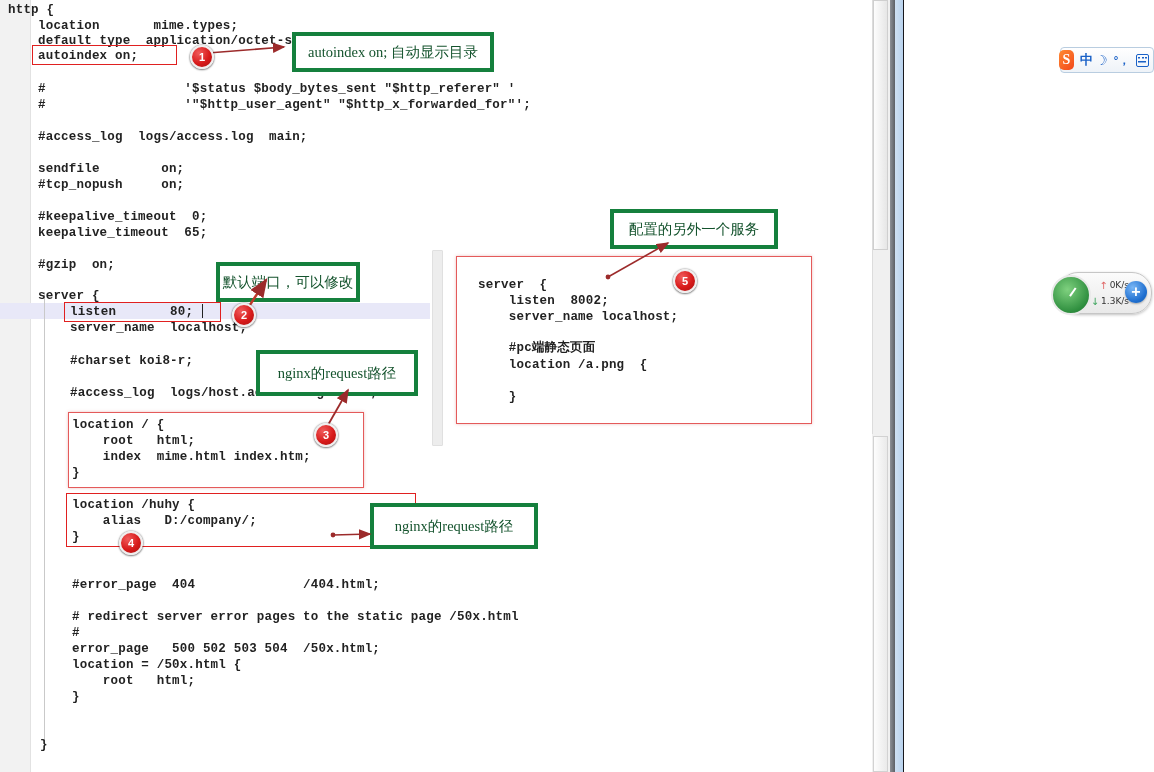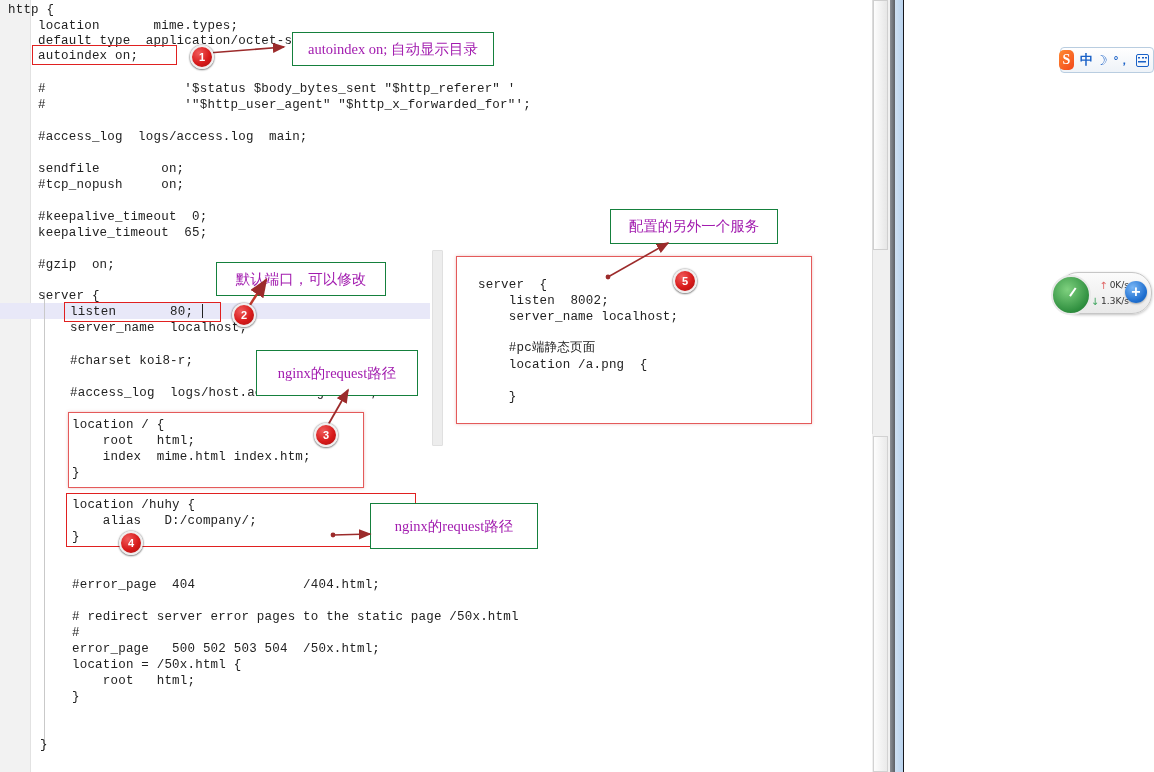--- a/index.html
+++ b/index.html
@@ -26,45 +26,46 @@
     background:#c9c9c9;
   }
   .code{
     position:absolute;left:0;top:0;
     font-family:"Liberation Mono","DejaVu Sans Mono",monospace;
     font-size:12.5px;
     line-height:16px;
     color:#222222;
     white-space:pre;
     letter-spacing:0.2px;
+    font-weight:bold;
   }
   .code .ln{position:absolute;left:38px;height:16px;}
 
   .hl-line{
     position:absolute;left:0px;top:303px;width:430px;height:16px;
     background:#e8e8f8;
   }
   .caret{
     position:absolute;left:202px;top:304px;width:1px;height:14px;background:#222;
   }
 
   
   .redbox{position:absolute;border:1.5px solid #e02020;box-sizing:border-box;}
   .redbox-soft{position:absolute;border:1.5px solid #e45a5a;box-sizing:border-box;box-shadow:0 0 3px rgba(200,80,80,.35);}
 
   
   .note{
     position:absolute;
-    border:1px solid #15803d;
+    border:4px solid #15803d;
     background:#ffffff;
     box-sizing:border-box;
     display:flex;align-items:center;justify-content:center;
     font-family:"Liberation Serif","DejaVu Serif",serif;
     font-size:14.5px;
-    color:#a21caf;
+    color:#14532d;
     padding:16px 8px;
     white-space:nowrap;
   }
 
   
   .badge{
     position:absolute;width:20px;height:20px;border-radius:50%;
     background:radial-gradient(circle at 35% 30%, #f05b5b 0%, #d81b1b 55%, #a90f0f 100%);
     border:2px solid #f0eeee;
     box-shadow:0 0 2px rgba(0,0,0,.55), 0 1px 2px rgba(0,0,0,.4);
@@ -228,21 +229,21 @@
     <div class="redbox" style="left:32px;top:45px;width:145px;height:20px"></div>
     <div class="redbox" style="left:64px;top:302px;width:157px;height:20px"></div>
     <div class="redbox-soft" style="left:68px;top:412px;width:296px;height:76px"></div>
     <div class="redbox" style="left:66px;top:493px;width:350px;height:54px"></div>
     <div class="redbox-soft" style="left:456px;top:256px;width:356px;height:168px"></div>
 
     <div class="sb-inner"></div>
   </div>
 
   <div class="note" style="left:292px;top:32px;width:202px;height:32px">autoindex on; 自动显示目录</div>
-  <div class="note" style="left:216px;top:262px;width:170px;height:32px">默认端口，可以修改</div>
+  <div class="note" style="left:216px;top:262px;width:144px;height:32px">默认端口，可以修改</div>
   <div class="note" style="left:256px;top:350px;width:162px;height:46px">nginx的request路径</div>
   <div class="note" style="left:370px;top:503px;width:168px;height:46px">nginx的request路径</div>
   <div class="note" style="left:610px;top:209px;width:168px;height:35px">配置的另外一个服务</div>
 
   <svg class="arrow" style="left:0;top:0;width:1154px;height:772px" viewBox="0 0 1154 772">
     <defs>
       <marker id="ah" markerWidth="9" markerHeight="9" refX="7" refY="3.2" orient="auto">
         <path d="M0,0 L8,3.2 L0,6.4 z" fill="#9c2b2b"></path>
       </marker>
     </defs>

